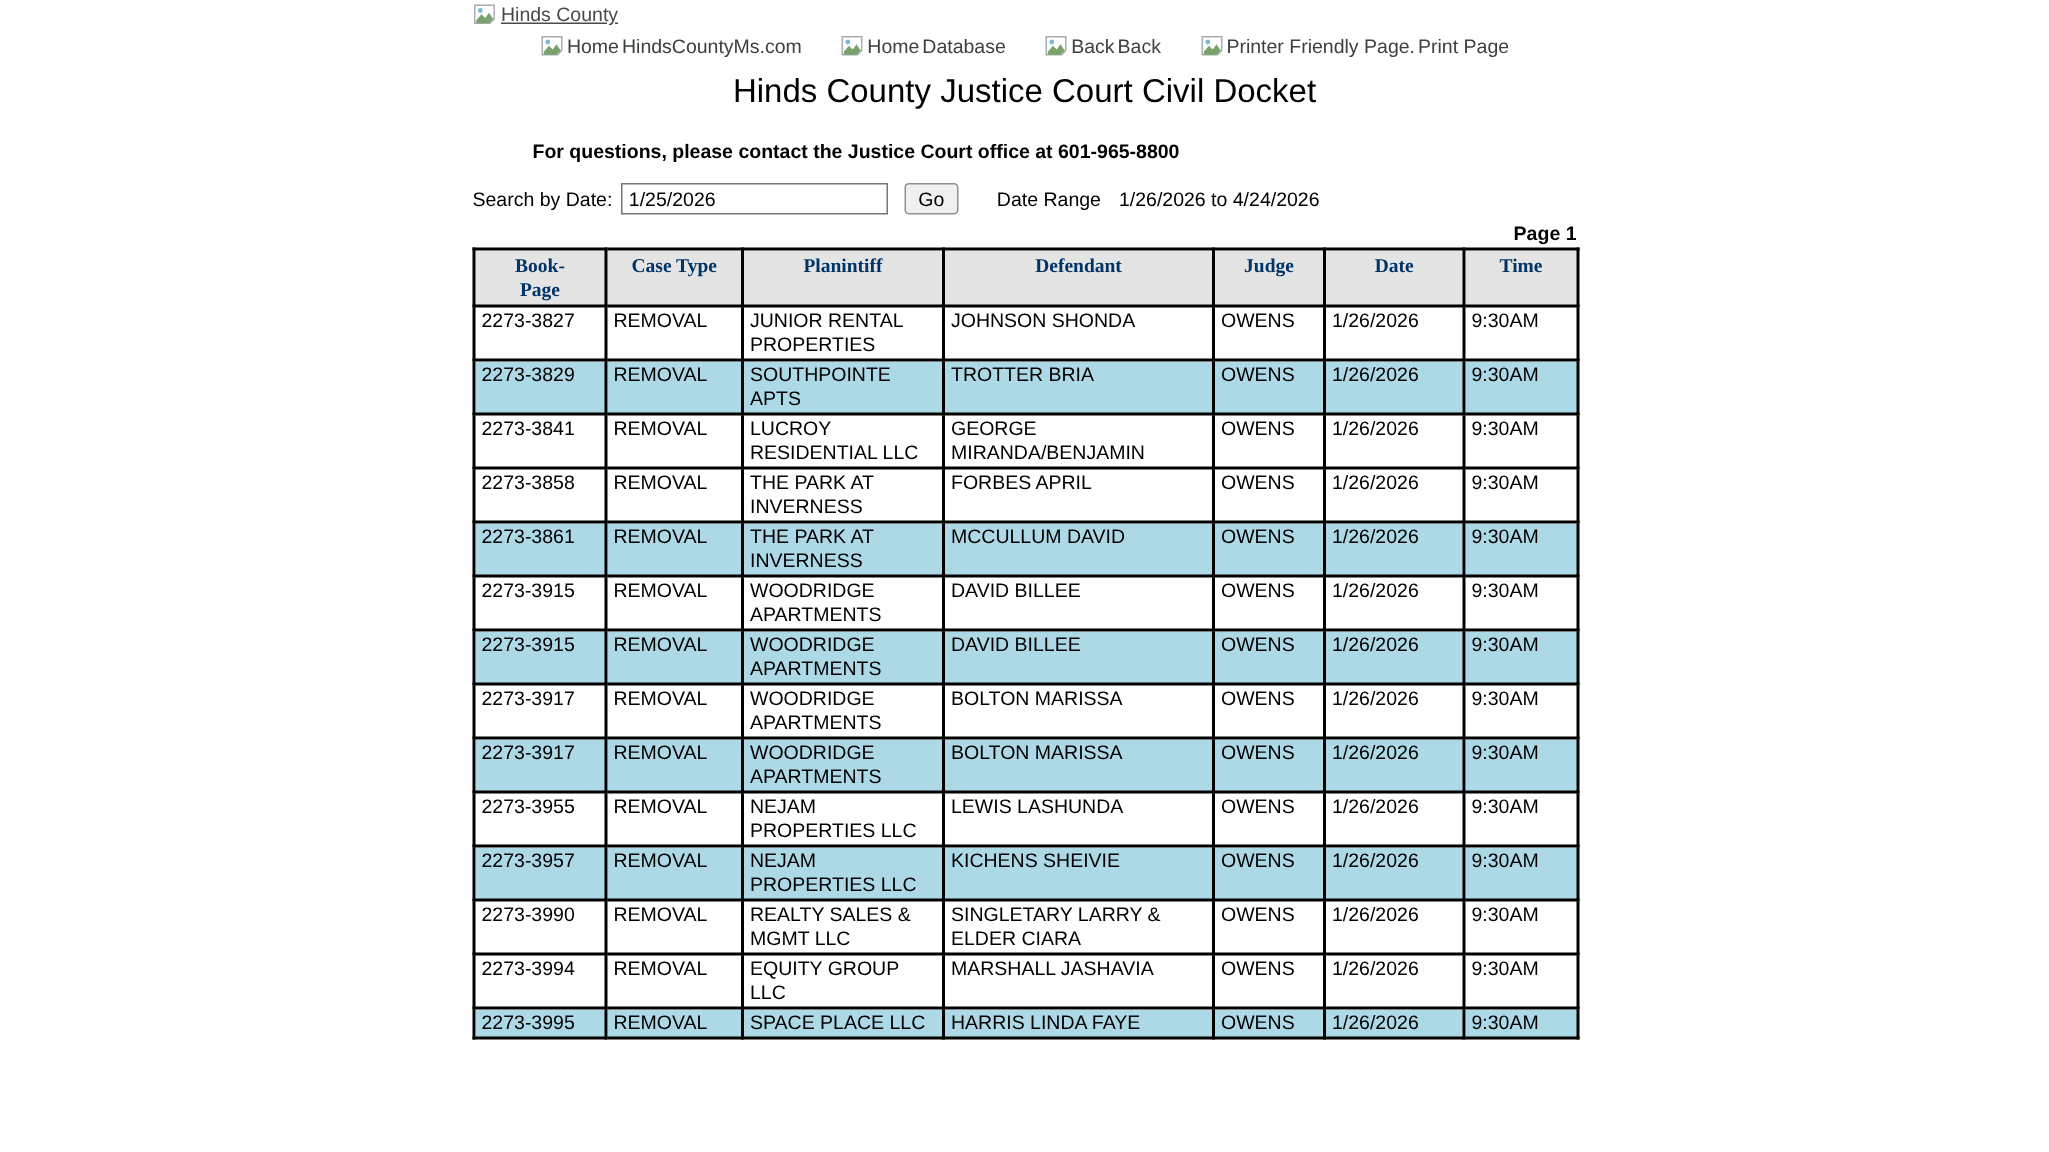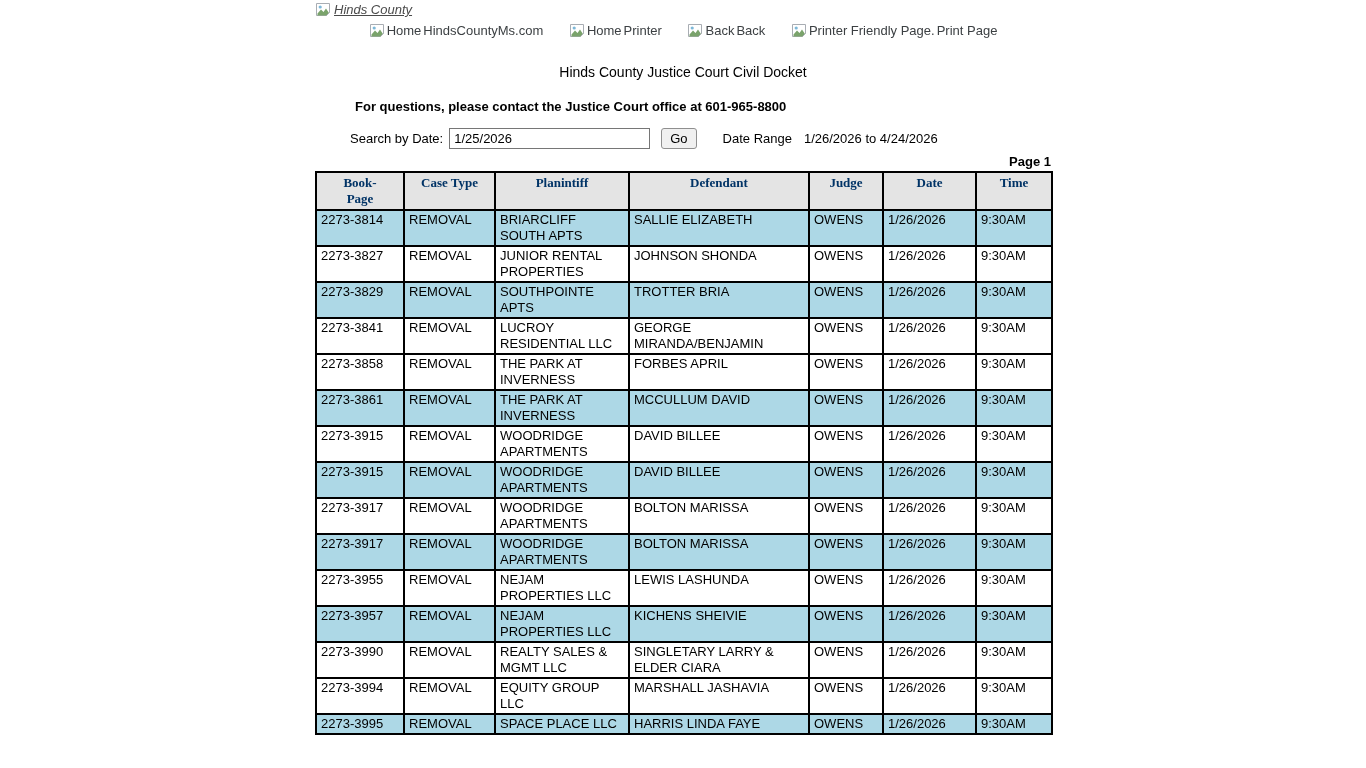--- a/index.html
+++ b/index.html
@@ -9,41 +9,41 @@
     --border-color:#000000;
   }
   *{box-sizing:border-box;}
   html,body{margin:0;padding:0;}
   body{
     width:1366px;height:768px;overflow:hidden;background:#ffffff;
     font-family:"Liberation Sans", sans-serif;font-size:13px;color:#000;
   }
   .container{width:736px;margin:0 auto;padding-top:2px;}
   
-  .logo-row{height:18px;font-style:italic;}
+  .logo-row{height:18px;}
   .logo-link{
     display:inline-flex;align-items:center;gap:3px;
     color:#4a4a4a;text-decoration:underline;cursor:pointer;font-size:13px;
   }
   .broken-img{display:inline-block;width:16px;height:15px;flex:0 0 auto;}
   
   .nav-row{text-align:center;margin-top:3px;white-space:nowrap;height:18px;}
   .nav-item{
     display:inline-flex;align-items:center;gap:2px;margin:0 11px;
     color:#3c4043;text-decoration:none;cursor:pointer;font-size:13px;justify-content:flex-end;
   }
   
-  .title{text-align:center;font-size:14px;margin-top:23px;font-weight:400;}
+  .title{text-align:center;font-size:22px;margin-top:7px;font-weight:400;}
   
   .info{font-weight:bold;margin:19px 0 0 0;font-size:13px;padding-left:40px;}
   
   .search-row{margin-top:13px;display:flex;align-items:center;height:22px;}
-  .search-label{margin-right:6px;margin-left:35px;}
+  .search-label{margin-right:6px;}
   .search-input{
-    width:201px;height:21px;border:1px solid #767676;padding:1px 4px;
+    width:178px;height:21px;border:1px solid #767676;padding:1px 4px;
     font-family:"Liberation Sans", sans-serif;font-size:13px;color:#000;background:#fff;
   }
   .go-button{
     margin-left:11px;height:21px;padding:1px 8px;
     background:#f0f0f0;border:1px solid #8f8f8f;border-radius:3px;
     font-family:"Liberation Sans", sans-serif;font-size:13px;color:#000;cursor:pointer;
   }
   .dr-label{margin-left:26px;}
   .dr-value{margin-left:12px;}
   
@@ -101,21 +101,21 @@
       <span>Home</span>
       <span>HindsCountyMs.com</span>
     </a>
     <a class="nav-item">
       <span class="broken-img">
         <svg width="16" height="15" viewBox="0 0 16 15">
             <use href="#broken-img-glyph"></use>
           </svg>
       </span>
       <span>Home</span>
-      <span>Printer</span>
+      <span>Database</span>
     </a>
     <a class="nav-item">
       <span class="broken-img">
         <svg width="16" height="15" viewBox="0 0 16 15">
             <use href="#broken-img-glyph"></use>
           </svg>
       </span>
       <span>Back</span>
       <span>Back</span>
     </a>
@@ -159,29 +159,20 @@
           <th>Book-Page</th>
           <th>Case Type</th>
           <th>Planintiff</th>
           <th>Defendant</th>
           <th>Judge</th>
           <th>Date</th>
           <th>Time</th>
         </tr>
       </thead>
     <tbody id="table-body">
-        <tr class="alt">
-          <td>2273-3814</td>
-          <td>REMOVAL</td>
-          <td>BRIARCLIFF SOUTH APTS</td>
-          <td>SALLIE ELIZABETH</td>
-          <td>OWENS</td>
-          <td>1/26/2026</td>
-          <td>9:30AM</td>
-        </tr>
         <tr>
           <td>2273-3827</td>
           <td>REMOVAL</td>
           <td>JUNIOR RENTAL PROPERTIES</td>
           <td>JOHNSON SHONDA</td>
           <td>OWENS</td>
           <td>1/26/2026</td>
           <td>9:30AM</td>
         </tr>
         <tr class="alt">

